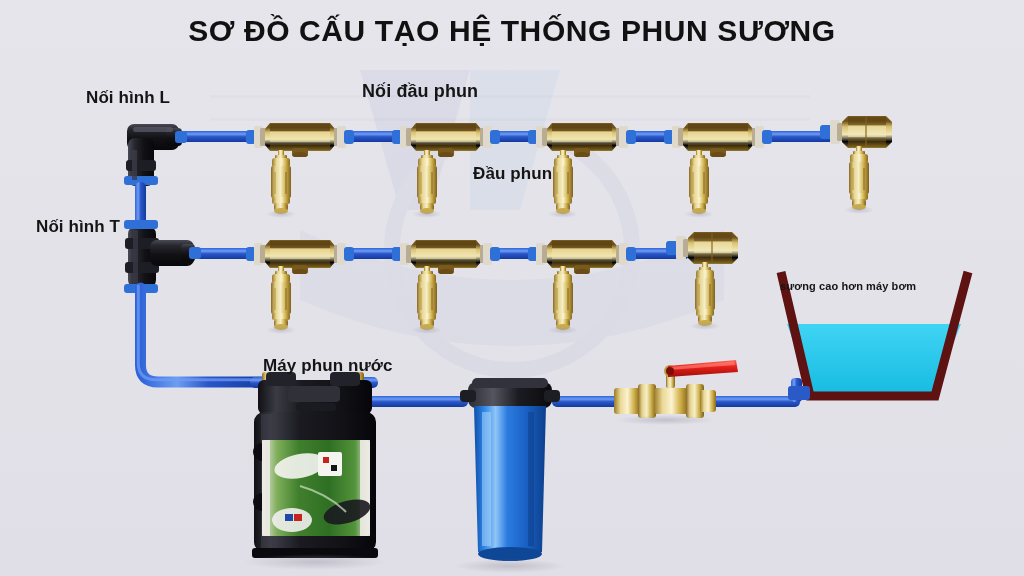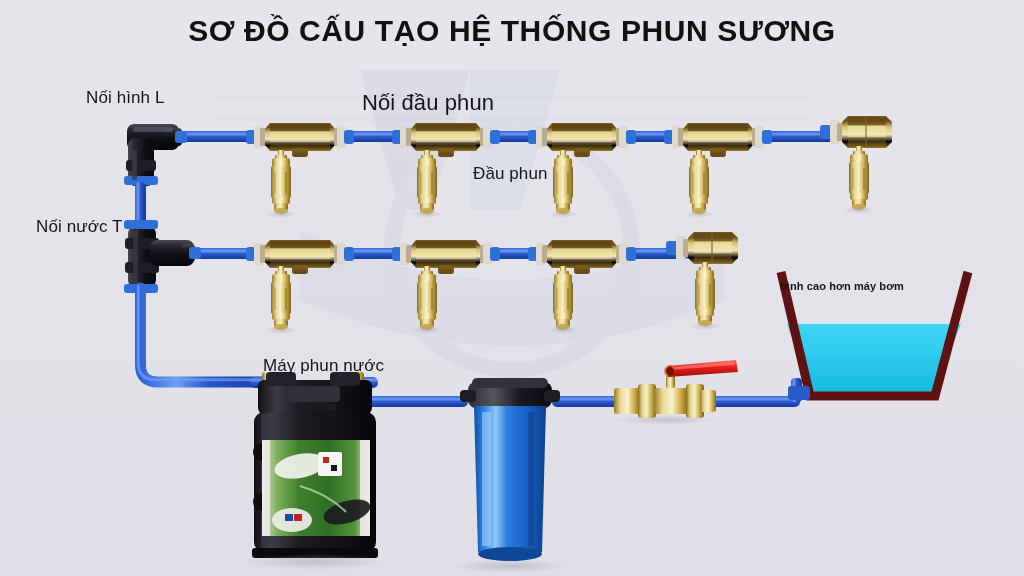--- a/index.html
+++ b/index.html
@@ -9,33 +9,33 @@
     background:#e4e3ea;
     font-family:"Liberation Sans", sans-serif;
     position:relative;
   }
   #stage{position:absolute;inset:0;width:1024px;height:504px;}
   svg#diagram{position:absolute;left:0;top:0;width:1024px;height:576px;}
 
   .lbl{
     position:absolute;
     color:#151515;
-    font-weight:normal;
+    font-weight:bold;
     font-family:"Liberation Sans", sans-serif;
     white-space:nowrap;
     letter-spacing:.1px;
   }
   #page-title{
     position:absolute;left:0;top:14px;width:1024px;text-align:center;
     font-size:30px;font-weight:bold;color:#111;
     font-family:"Liberation Sans", sans-serif;
     letter-spacing:.6px;
   }
   #lbl-elbow{left:86px;top:88px;font-size:17px;}
-  #lbl-nozzle-conn{left:362px;top:90px;font-size:22px;}
+  #lbl-nozzle-conn{left:362px;top:81px;font-size:18px;}
   #lbl-nozzle{left:473px;top:164px;font-size:17px;}
   #lbl-tee{left:36px;top:217px;font-size:17px;}
   #lbl-pump{left:263px;top:356px;font-size:17px;}
   #lbl-tank{left:780px;top:280px;font-size:11px;font-weight:bold;}
 </style>
 </head>
 <body>
 
 <div id="stage">
 
@@ -384,17 +384,17 @@
       <rect x="788" y="386" width="22" height="14" rx="3" fill="#2a59c8"></rect>
     </g>
 
   </svg>
 
   <div id="page-title">SƠ ĐỒ CẤU TẠO HỆ THỐNG PHUN SƯƠNG</div>
 
   <div class="lbl" id="lbl-elbow">Nối hình L</div>
   <div class="lbl" id="lbl-nozzle-conn">Nối đầu phun</div>
   <div class="lbl" id="lbl-nozzle">Đầu phun</div>
-  <div class="lbl" id="lbl-tee">Nối nước T</div>
+  <div class="lbl" id="lbl-tee">Nối hình T</div>
   <div class="lbl" id="lbl-pump">Máy phun nước</div>
-  <div class="lbl" id="lbl-tank">hình cao hơn máy bơm</div>
+  <div class="lbl" id="lbl-tank">sương cao hơn máy bơm</div>
 
 </div>
 
 </body></html>

